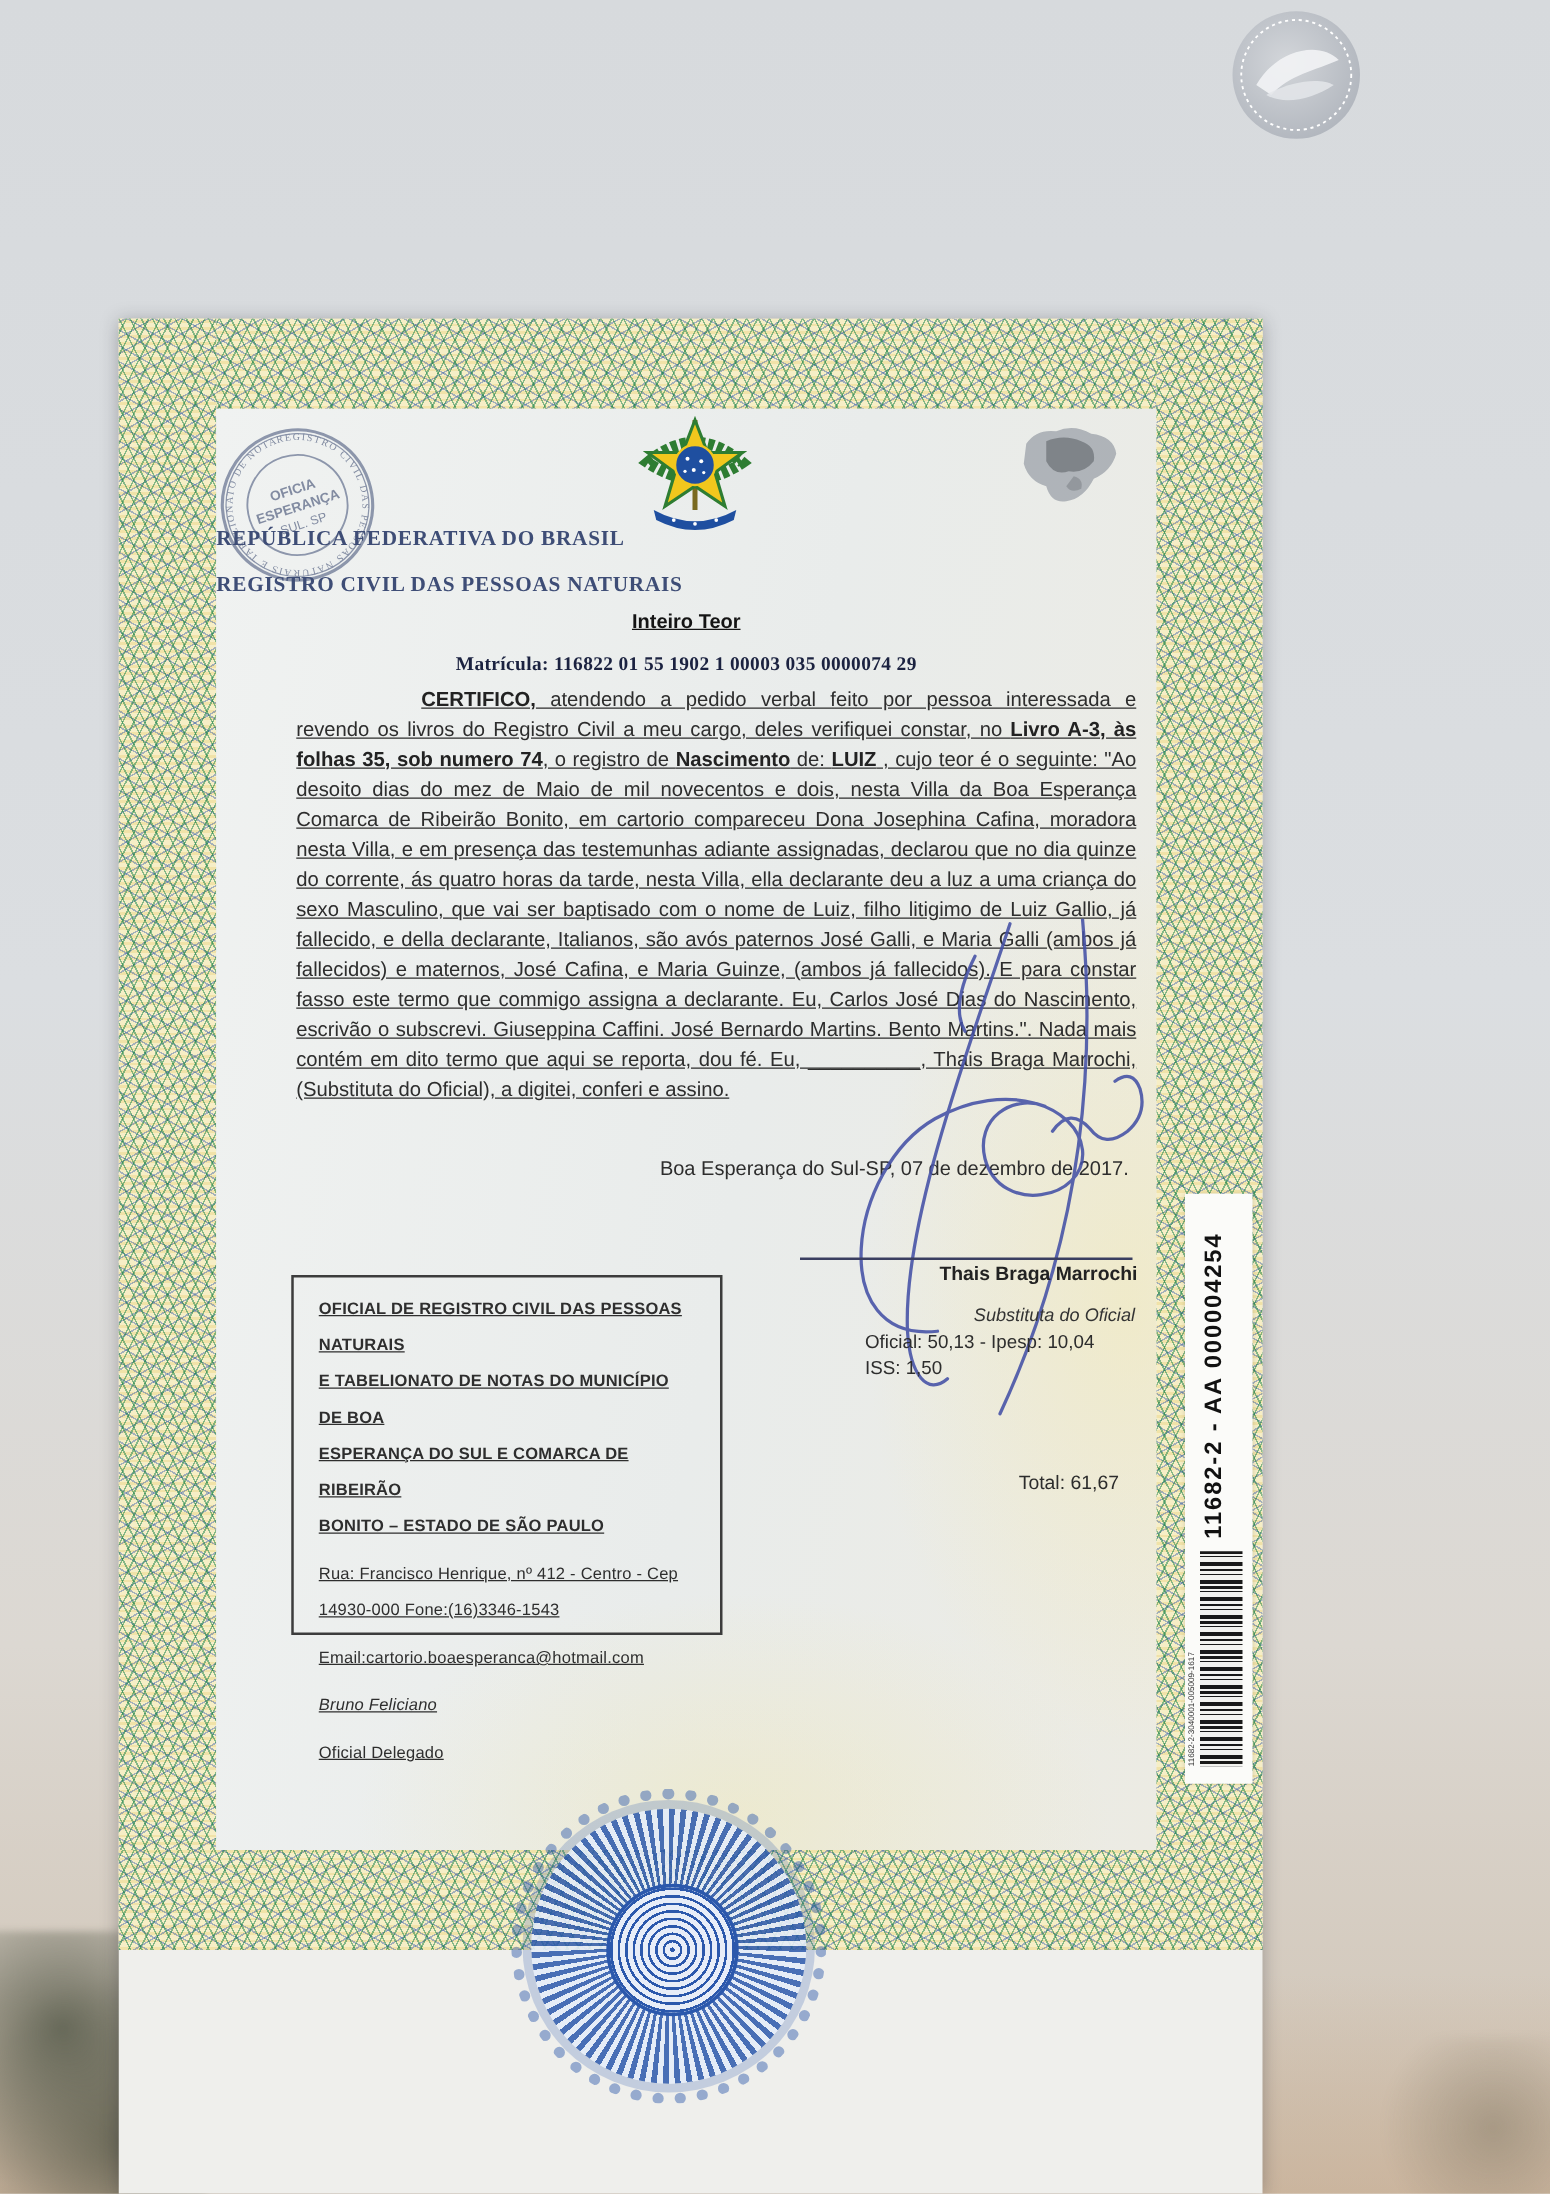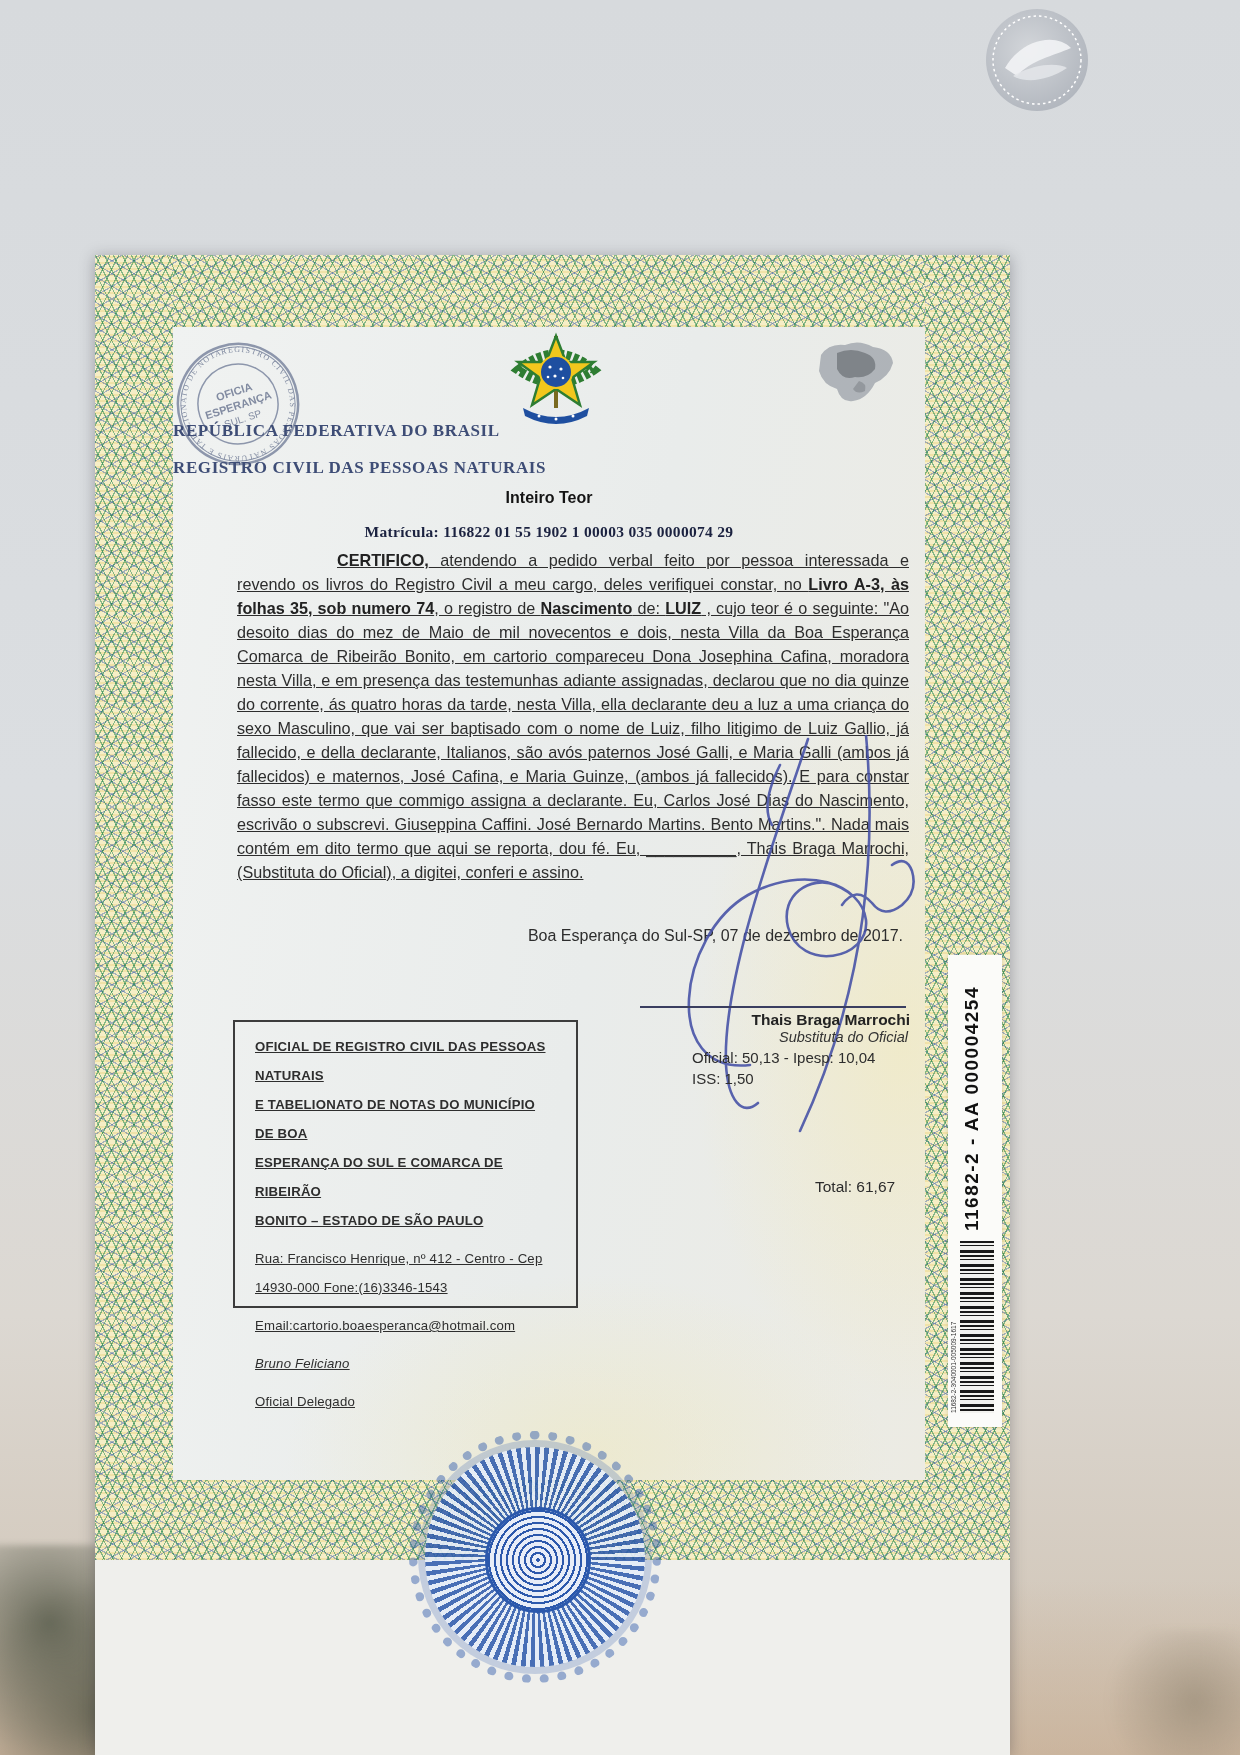--- a/index.html
+++ b/index.html
@@ -42,37 +42,37 @@
       linear-gradient(100deg,#f0f2f1 0%,#e9eceb 55%,#ecebe3 100%);}
 
   
   .h-serif{width:100%;font-family:"Liberation Serif",serif;
            font-size:17px;letter-spacing:.6px;color:#3e4d76;font-weight:bold;}
   .h-line1{top:94px;}
   .h-line2{top:131px;}
   .doc-title{top:141px;width:100%;text-align:center;font-size:16px;font-weight:bold;
              color:#141414;text-decoration:underline;letter-spacing:.2px;}
   .doc-sub{top:162px;width:100%;text-align:center;font-size:16px;font-weight:bold;
-           color:#141414;}
+           color:#141414;text-decoration:underline;}
   .matricula{top:196px;width:100%;text-align:center;font-family:"Liberation Serif",serif;
              font-size:15.5px;font-weight:bold;color:#1b2240;letter-spacing:.3px;}
 
   
   .body-text{left:64px;top:221px;width:672px;font-size:16.2px;line-height:24px;
              text-align:justify;color:#2d2d2d;text-indent:100px;text-decoration:underline;}
   .body-text b{color:#222;}
   .date-line{left:64px;top:600px;width:672px;text-align:right;font-size:16px;color:#2d2d2d;
              padding-right:6px;box-sizing:border-box;}
 
   
   .sig-svg{left:457px;top:408px;width:300px;height:400px;pointer-events:none;}
   .sig-block{left:467px;top:679px;width:272px;}
   .sig-line{border-top:2px solid #3a3e60;width:266px;margin-bottom:3px;}
   .sig-name{text-align:right;font-size:15.5px;font-weight:bold;color:#222;padding-right:2px;}
-  .sig-role{text-align:right;font-size:14.5px;font-style:italic;color:#333;padding-right:4px;}
+  .sig-role{text-align:right;font-size:14.5px;font-style:italic;color:#333;padding-right:4px;margin-top:16px;}
   .sig-fees{margin-left:52px;font-size:15px;color:#2d2d2d;line-height:21px;margin-top:2px;}
 
   
   .office-box{left:60px;top:693px;width:345px;height:288px;border:2px solid #3c3c3c;
               padding:10px 20px;box-sizing:border-box;font-size:13.2px;color:#2e2e2e;}
   .office-box .ln{text-decoration:underline;line-height:29px;letter-spacing:.2px;}
   .office-box .hd{font-weight:bold;}
   .office-box .gap{height:9px;}
   .office-box .it{font-style:italic;}
 

